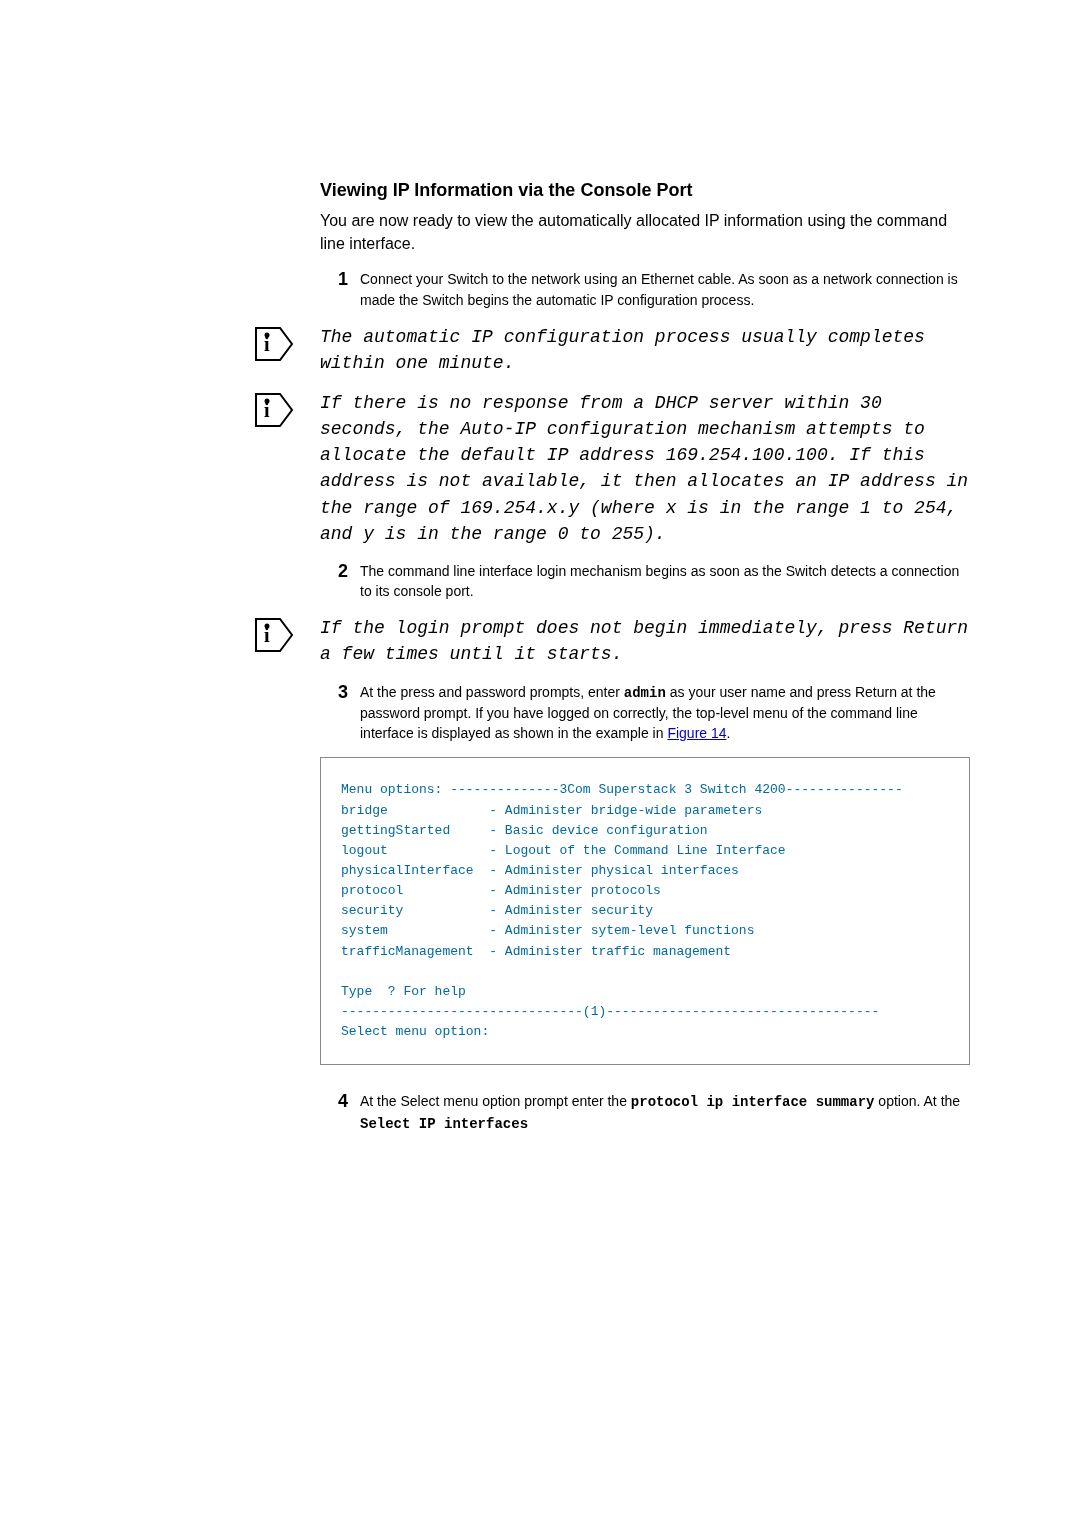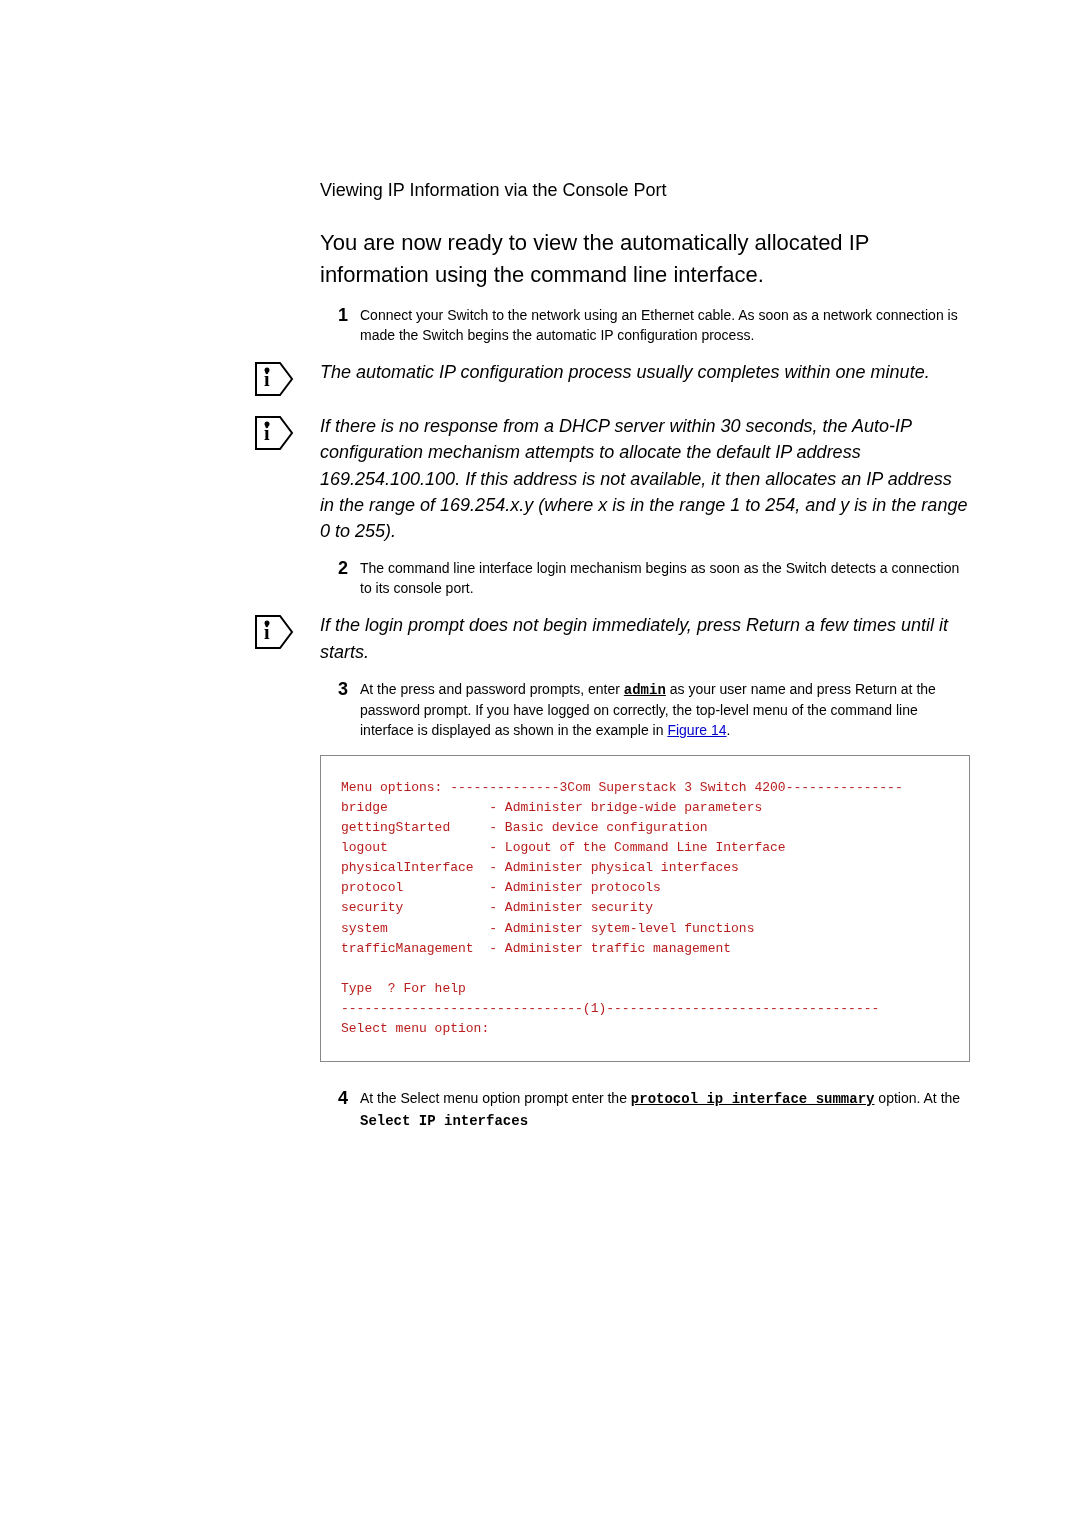--- a/index.html
+++ b/index.html
@@ -24,26 +24,26 @@
     margin-right: 20px;
   }
   .chapter {
     font-size: 14px;
     letter-spacing: 0;
   }
   .content {
     margin-left: 140px;
   }
   .section-title {
-    font-weight: normal;
+    font-weight: bold;
     font-size: 18px;
-    margin-bottom: 26px;
+    margin-bottom: 8px;
   }
   .para {
-    font-size: 22px;
+    font-size: 16px;
     line-height: 1.45;
     margin-bottom: 14px;
   }
   .step-row {
     display: flex;
     margin-bottom: 14px;
   }
   .step-num {
     width: 28px;
     flex-shrink: 0;
@@ -67,47 +67,47 @@
     width: 45px;
     height: 40px;
     flex-shrink: 0;
     margin-right: 25px;
   }
   .note-text {
     font-size: 18px;
     font-style: italic;
     line-height: 1.45;
     flex: 1;
+    font-family: Liberation Mono, monospace;
   }
   .figlink {
     color: #0000cc;
     text-decoration: underline;
   }
   .figure-caption {
     font-size: 15px;
     margin-top: 20px;
     margin-bottom: 10px;
   }
   .figure-caption .fb {
     font-weight: bold;
   }
   .cli-box {
     border: 1px solid #888;
     padding: 22px 20px 22px 20px;
     font-family: "Courier New", monospace;
     font-size: 13px;
-    color: #b91c1c;
+    color: #0369a1;
     line-height: 1.55;
     white-space: pre;
     margin-bottom: 26px;
   }
   .monob {
     font-family: "Courier New", monospace;
     font-weight: bold;
-    text-decoration: underline;
   }
   .mono {
     font-family: "Courier New", monospace;
     font-weight: bold;
   }
 </style>
 </head>
 <body>
 
 <div class="page">

